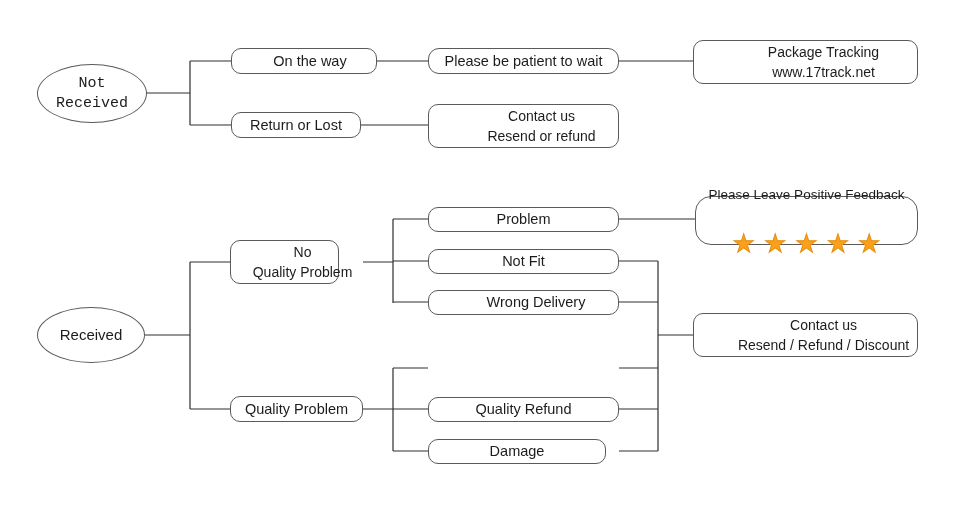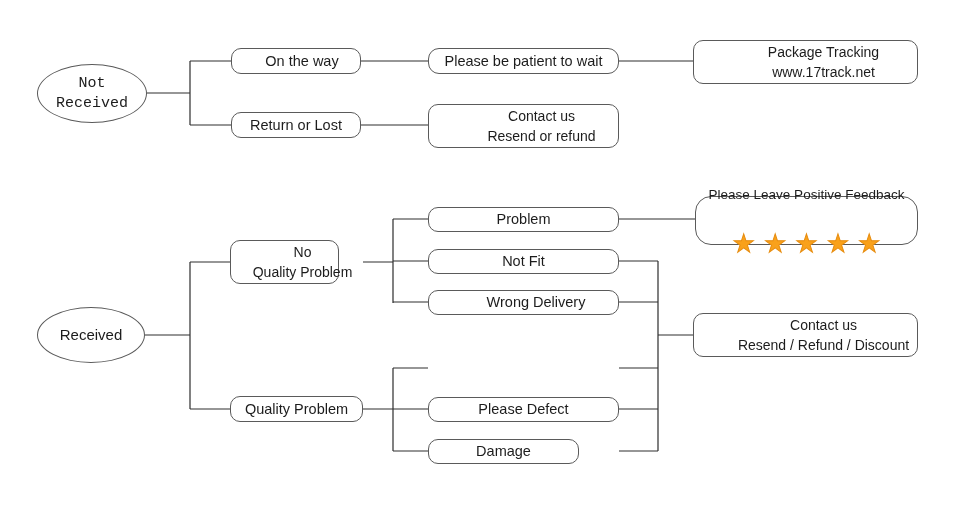--- a/index.html
+++ b/index.html
@@ -60,21 +60,21 @@
              M363 409 H393 M393 368 V451 M393 368 H428 M393 409 H428 M393 451 H428
              M619 219 H695
              M619 261 H658 M619 302 H658 M619 368 H658 M619 409 H658 M619 451 H658
              M658 261 V451 M658 335 H693"></path>
   </svg>
 
   <div class="node ellipse" style="left:37px; top:64px; width:110px; height:59px;font-family:Liberation Mono, monospace;">
     <div class="wrap-narrow">Not Received</div>
   </div>
 
-  <div class="node box nowrap" style="left:231px; top:48px; width:130px; height:26px;padding-left:12px;">
+  <div class="node box nowrap" style="left:231px; top:48px; width:146px; height:26px;padding-left:12px;">
     <div>On the way</div>
   </div>
 
   <div class="node box nowrap" style="left:428px; top:48px; width:191px; height:26px;border-radius:11px;">
     <div>Please be patient to wait</div>
   </div>
 
   <div class="node box two-line" style="left:693px; top:40px; width:225px; height:44px;">
     <div class="nowrap">Package Tracking</div>
     <div class="nowrap">www.17track.net</div>
@@ -109,24 +109,24 @@
   <div class="node box nowrap" style="left:428px; top:249px; width:191px; height:25px;">
     <div>Not Fit</div>
   </div>
 
   <div class="node box nowrap" style="left:428px; top:290px; width:191px; height:25px;padding-left:25px;">
     <div>Wrong Delivery</div>
   </div>
 
 
   <div class="node box nowrap" style="left:428px; top:397px; width:191px; height:25px;">
-    <div>Please Defect</div>
+    <div>Quality Refund</div>
   </div>
 
-  <div class="node box nowrap" style="left:428px; top:439px; width:151px; height:25px;">
+  <div class="node box nowrap" style="left:428px; top:439px; width:178px; height:25px;">
     <div>Damage</div>
   </div>
 
   <div class="node box" style="left:695px; top:196px; width:223px; height:49px; border-radius:16px;gap:24px;">
     <div class="feedback-title">Please Leave Positive Feedback</div>
     <div class="stars">★★★★★</div>
   </div>
 
   <div class="node box two-line" style="left:693px; top:313px; width:225px; height:44px;">
     <div class="nowrap">Contact us</div>

